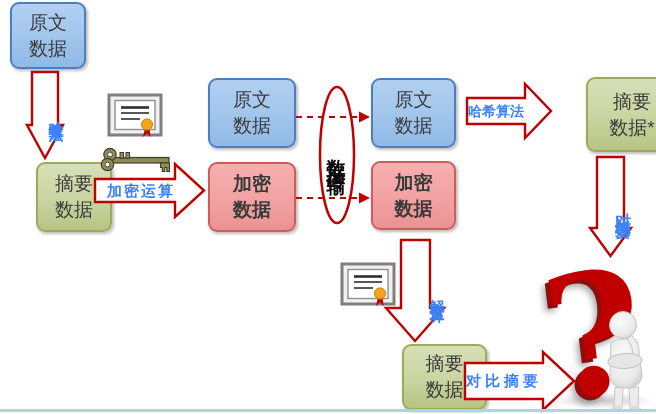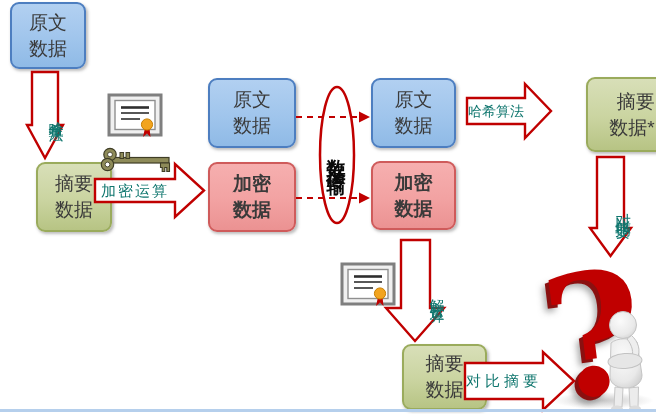--- a/index.html
+++ b/index.html
@@ -3,51 +3,51 @@
 <meta charset="utf-8">
 <style>
   html,body{margin:0;padding:0;background:#fff;}
   #canvas{
     position:relative;width:656px;height:414px;background:#ffffff;overflow:hidden;
     font-family:"Liberation Sans",sans-serif;
   }
   
   .box{
     position:absolute;box-sizing:border-box;border-radius:9px;border:2px solid;
-    display:flex;align-items:center;justify-content:center;text-align:right;
+    display:flex;align-items:center;justify-content:center;text-align:center;
     white-space:pre-line;font-size:19px;line-height:26px;color:#3a3a3a;
     box-shadow:1.5px 2px 3px rgba(110,110,110,.45);
   }
   .box.blue {background:linear-gradient(180deg,#b2d0f1 0%,#a0c5ec 55%,#8fbae6 100%);border-color:#4d7ec0;}
   .box.pink {background:linear-gradient(180deg,#f6afaf 0%,#f2a2a2 55%,#eb9292 100%);border-color:#cf5b5b;font-weight:bold;}
   .box.green{background:linear-gradient(180deg,#d8dfb8 0%,#cad4a0 55%,#b7c484 100%);border-color:#9aab5c;margin-left:26px;}
   #box-original-1 {left:10px; top:2px;  width:76px;height:67px;}
   #box-digest-1   {left:10px; top:162px;width:76px;height:70px;}
   #box-original-2 {left:208px;top:78px; width:88px;height:70px;}
   #box-encrypted-1{left:208px;top:162px;width:88px;height:70px;}
   #box-original-3 {left:371px;top:78px; width:85px;height:70px;}
   #box-encrypted-2{left:371px;top:161px;width:85px;height:69px;}
   #box-digest-star{left:560px;top:77px; width:92px;height:75px;}
   #box-digest-2   {left:376px;top:344px;width:85px;height:66px;}
   
   .barrow{position:absolute;z-index:3;}
   .barrow svg{display:block;overflow:visible;}
   .barrow polygon{fill:#ffffff;stroke:#c00000;stroke-width:2.4;stroke-linejoin:miter;}
   .alabel{
-    position:absolute;font-weight:normal;color:#0f766e;text-align:center;
+    position:absolute;font-weight:bold;color:#3b82f6;text-align:center;
   }
   .v-label{writing-mode:vertical-rl;text-orientation:upright;}
   #arrow-hash-1   {left:25px; top:70px;}
   #arrow-encrypt  {left:93px; top:162px;}
   #arrow-hash-2   {left:465px;top:82px;}
   #arrow-compare-1{left:588px;top:155px;}
   #arrow-decrypt  {left:384px;top:238px;}
   #arrow-compare-2{left:463px;top:350px;}
   #arrow-hash-1 .alabel   {left:0;width:100%;top:3px;height:80px;font-size:15px;letter-spacing:2px;display:flex;justify-content:center;}
-  #arrow-encrypt .alabel  {left:2px;width:80px;top:17px;height:23px;line-height:23px;font-size:15px;letter-spacing:2px;white-space:nowrap;}
+  #arrow-encrypt .alabel  {left:2px;width:80px;top:17px;height:23px;line-height:23px;font-size:15px;letter-spacing:2px;white-space:nowrap;text-align:right;}
   #arrow-hash-2 .alabel   {left:0;width:62px;top:16px;height:26px;line-height:26px;font-size:14px;letter-spacing:0;white-space:nowrap;}
   #arrow-compare-1 .alabel{left:0;width:100%;top:7px;height:92px;font-size:16px;letter-spacing:4px;display:flex;justify-content:center;}
   #arrow-decrypt .alabel  {left:0;width:100%;top:10px;height:90px;font-size:15px;letter-spacing:3px;display:flex;justify-content:center;}
   #arrow-compare-2 .alabel{left:2px;width:78px;top:13px;height:36px;line-height:36px;font-size:15px;letter-spacing:4px;white-space:nowrap;}
   
   .dash{position:absolute;z-index:1;}
   #transmit-ellipse{position:absolute;left:315px;top:84px;z-index:2;}
   #transmit-label{
     position:absolute;left:323px;top:100px;width:26px;height:112px;z-index:2;
     font-weight:bold;color:#0a0a0a;font-size:19px;letter-spacing:6px;

